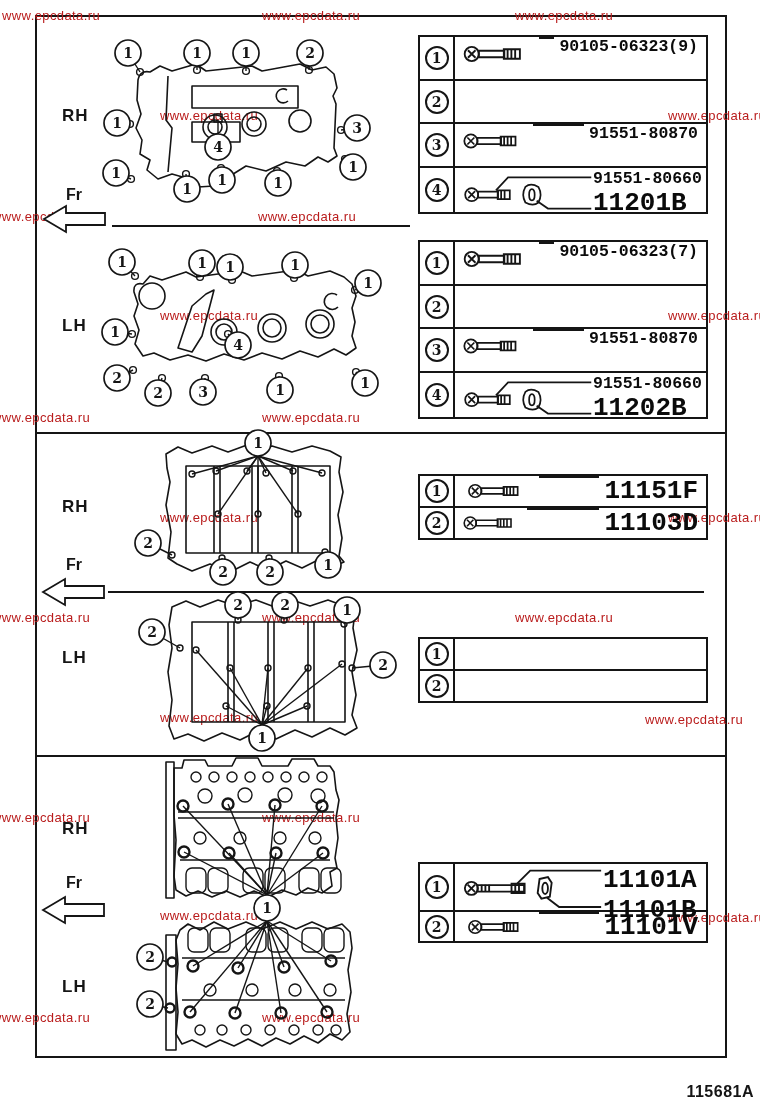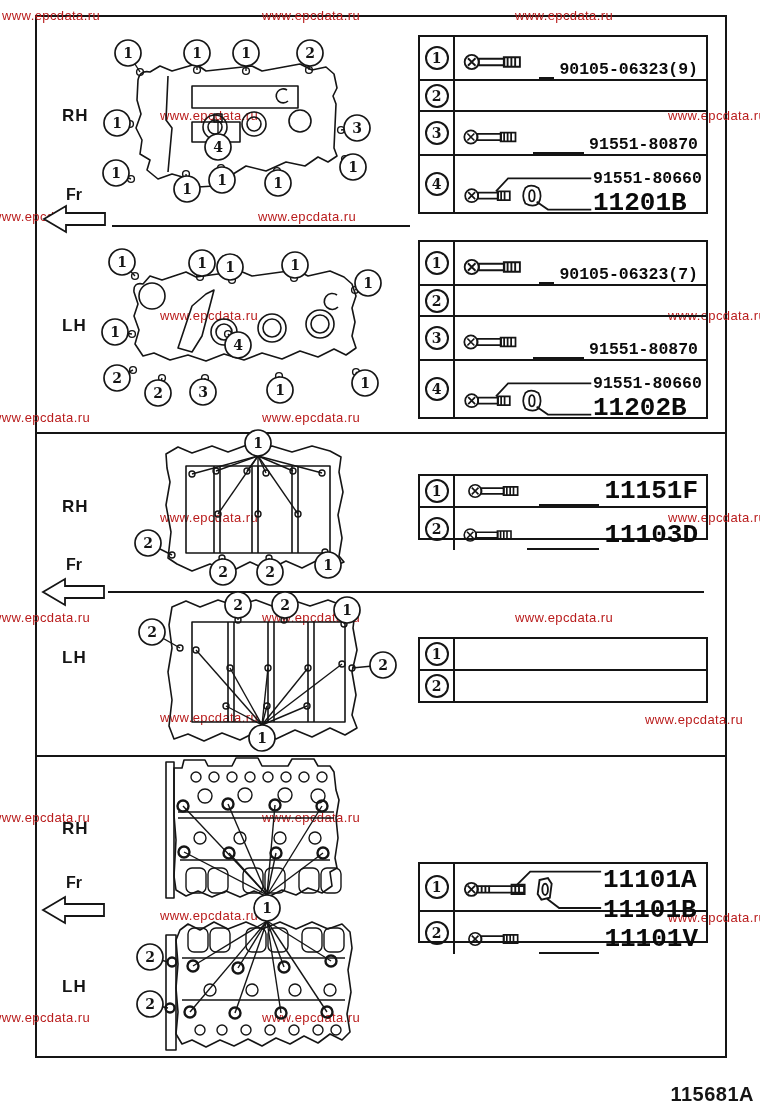--- a/index.html
+++ b/index.html
@@ -12,27 +12,27 @@
   .frlabel{position:absolute;font-weight:bold;font-size:16px;z-index:3;}
   .arrow{position:absolute;z-index:3;}
   #dlayer{position:absolute;left:0;top:0;z-index:2;}
   .ptable{position:absolute;border:2px solid #151515;display:flex;flex-direction:column;
           box-sizing:border-box;z-index:4;}
   .prow{display:flex;border-bottom:2px solid #151515;box-sizing:border-box;}
   .prow:last-child{border-bottom:none;flex:1;}
   .cell-num{width:33px;border-right:2px solid #151515;display:flex;align-items:center;justify-content:center;}
   .cnum{width:24px;height:24px;border:2px solid #151515;border-radius:50%;display:flex;align-items:center;
         justify-content:center;font-family:"DejaVu Serif",serif;font-size:14px;font-weight:600;box-sizing:border-box;}
-  .cell-part{flex:1;display:flex;align-items:flex-end;padding:12px 8px 0 8px;min-width:0;}
+  .cell-part{flex:1;display:flex;align-items:flex-start;padding:0 8px 0 8px;min-width:0;}
   .bicon{flex:0 0 auto;}
   .leader{flex:1 1 auto;height:0;border-top:2px solid #151515;margin-right:5px;}
   .pn{font-family:"Liberation Mono",monospace;font-weight:bold;font-size:16.5px;white-space:nowrap;color:#0b0b0b;}
   .pn.big{font-size:26px;}
   .pcol{display:flex;flex-direction:column;justify-content:space-between;padding:1px 0;}
-  .footer-code{position:absolute;right:6px;top:1083px;font-weight:bold;font-size:20px;letter-spacing:.5px;z-index:3;}
+  .footer-code{position:absolute;right:6px;top:1083px;font-weight:bold;font-size:16px;letter-spacing:.5px;z-index:3;}
   .cotext{font-family:"DejaVu Serif",serif;font-size:14px;font-weight:600;}
 </style>
 </head>
 <body>
 
 <div class="page">
 
   <div class="frame"></div>
   <div class="divider" style="left:35px;top:432px;width:690px;"></div>
   <div class="divider" style="left:35px;top:755px;width:690px;"></div>

